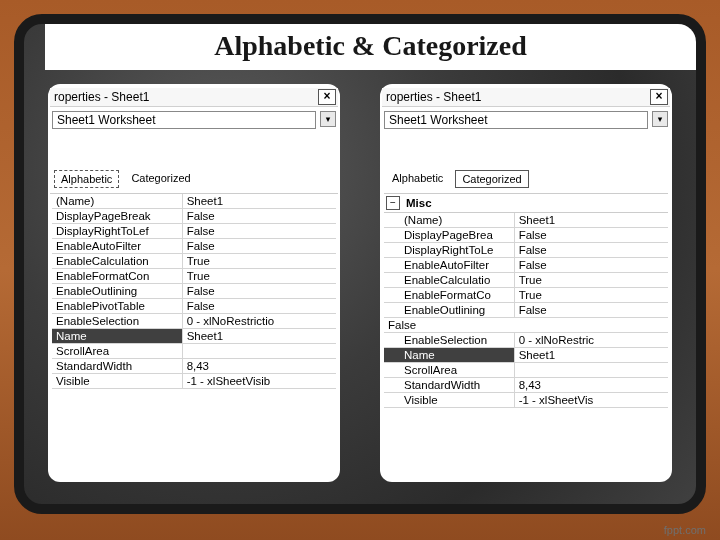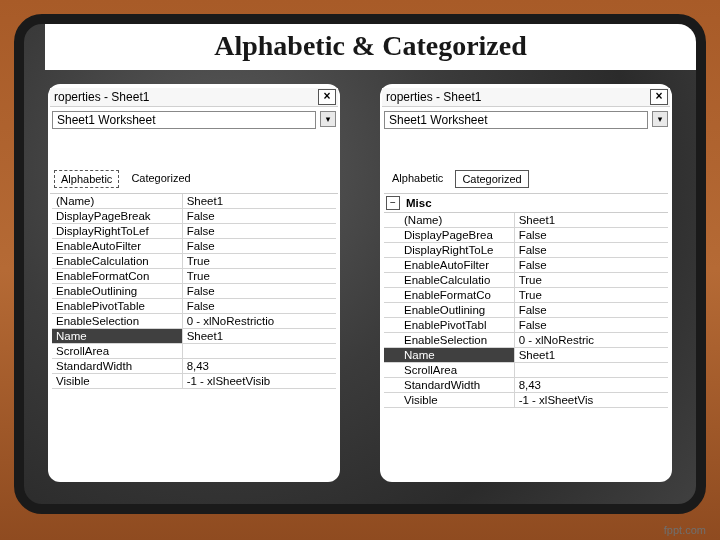--- a/index.html
+++ b/index.html
@@ -178,21 +178,20 @@
               </div>
               <div class="row">
                 <div class="cell-k indent">EnableFormatCo</div>
                 <div class="cell-v">True</div>
               </div>
               <div class="row">
                 <div class="cell-k indent">EnableOutlining</div>
                 <div class="cell-v">False</div>
               </div>
               <div class="row">
-                <div class="cell-k indent">EnablePivotTabl</div>
                 <div class="cell-v">False</div>
               </div>
               <div class="row">
                 <div class="cell-k indent">EnableSelection</div>
                 <div class="cell-v">0 - xlNoRestric</div>
               </div>
               <div class="row sel">
                 <div class="cell-k indent">Name</div>
                 <div class="cell-v">Sheet1</div>
               </div>

